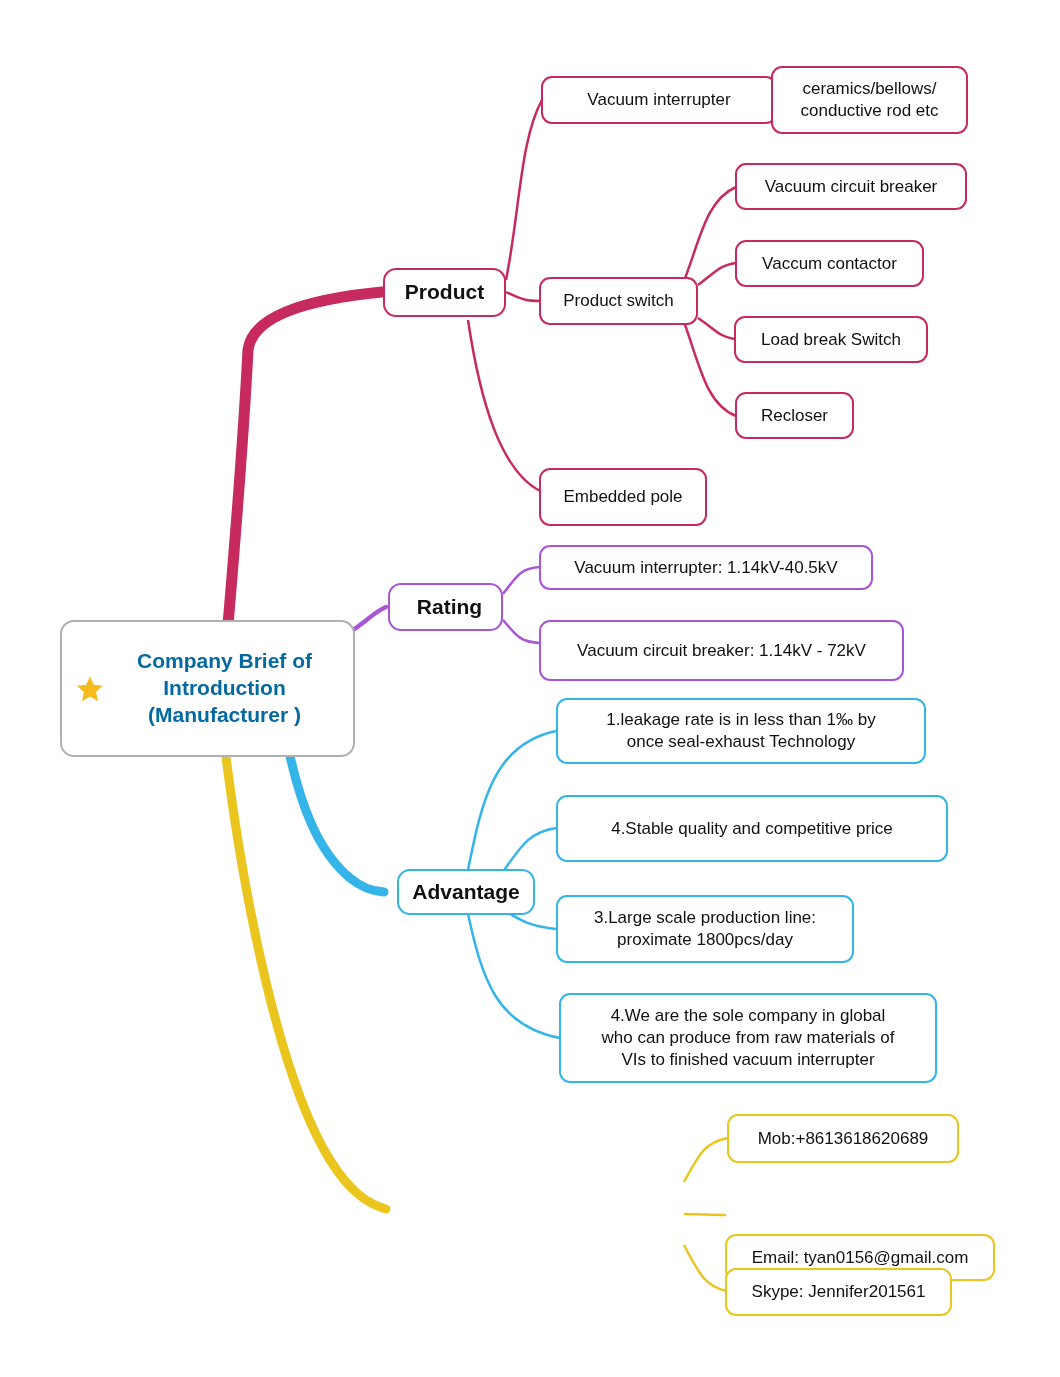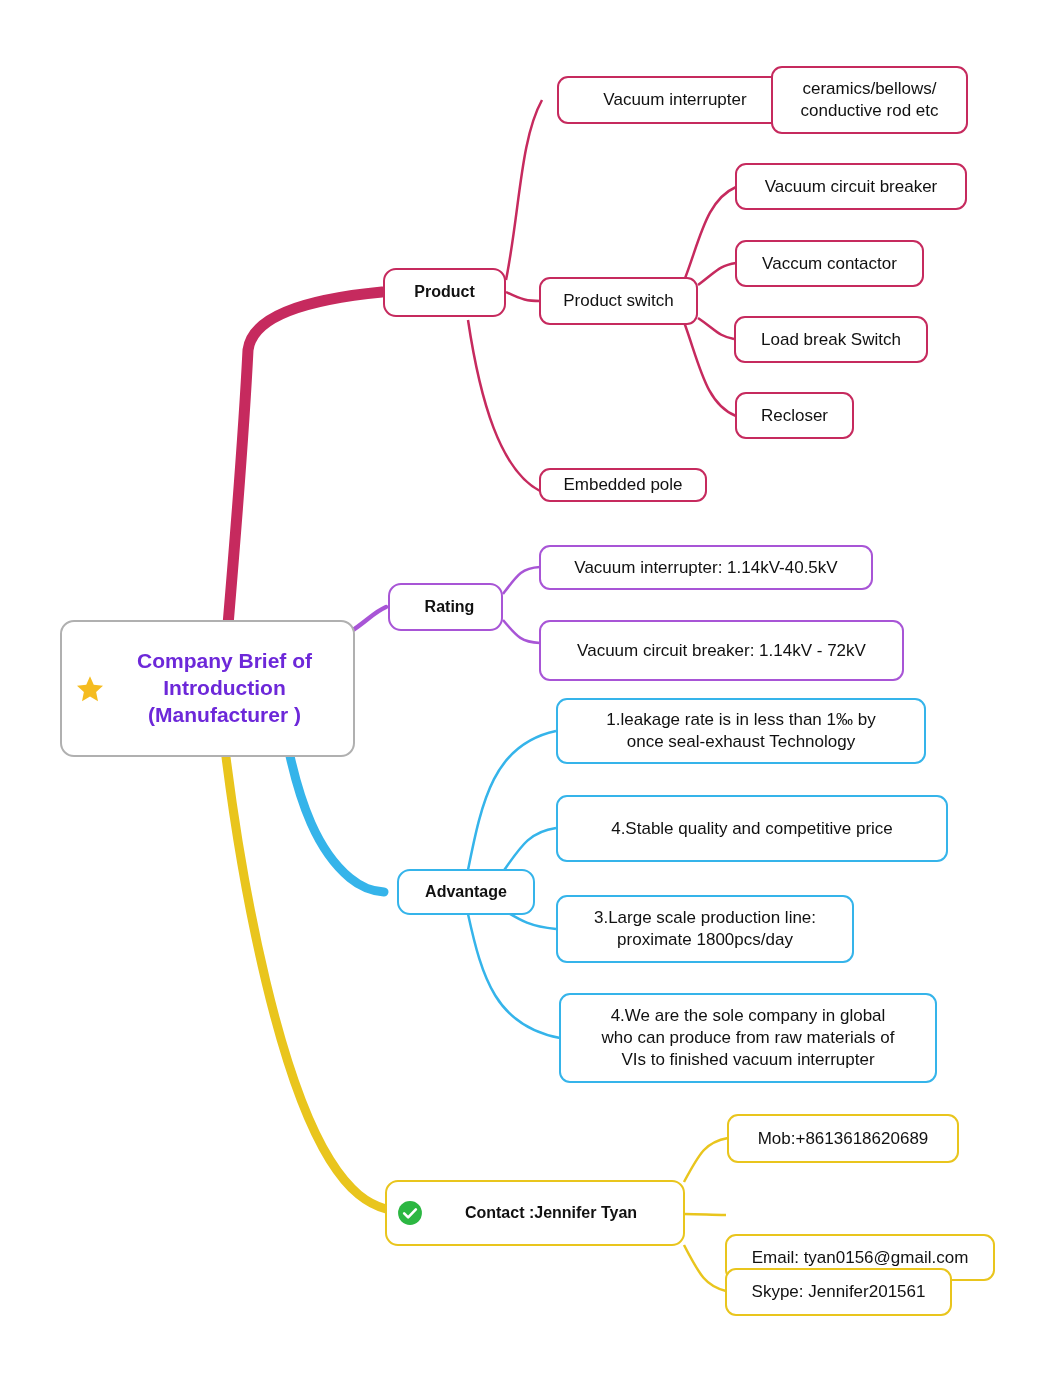--- a/index.html
+++ b/index.html
@@ -36,30 +36,30 @@
     border-style: solid;
     line-height: 1.28;
   }
   
   .node.root {
     border-width: 2px;
     border-color: #b0b0b0;
     border-radius: 14px;
     font-weight: bold;
     font-size: 21px;
-    color: #6d28d9;
+    color: #0369a1;
     padding-left: 40px;
     padding-right: 10px;
   }
   
   .node.branch {
     border-width: 2.5px;
     border-radius: 13px;
     font-weight: bold;
-    font-size: 16px;
+    font-size: 21px;
     color: #111111;
   }
   
   .node.leaf {
     border-width: 2px;
     border-radius: 11px;
     font-weight: normal;
     font-size: 17px;
     color: #111111;
     padding: 4px 10px;
@@ -147,21 +147,21 @@
       <span>Company Brief of</span><br>
       <span>Introduction</span><br>
       <span>(Manufacturer )</span>
     </span>
   </div>
 
   <div class="node branch c-pink" style="left:383px; top:268px; width:123px; height:49px;">
     <span>Product</span>
   </div>
 
-  <div class="node leaf c-pink" style="left:541px; top:76px; width:236px; height:48px;margin-left:16px;">
+  <div class="node leaf c-pink" style="left:541px; top:76px; width:236px; height:48px;">
     <span>Vacuum interrupter</span>
   </div>
 
   <div class="node leaf c-pink" style="left:771px; top:66px; width:197px; height:68px;">
     <span style="display:block;">
       <span>ceramics/bellows/</span><br>
       <span>conductive rod etc</span>
     </span>
   </div>
 
@@ -178,21 +178,21 @@
   </div>
 
   <div class="node leaf c-pink" style="left:734px; top:316px; width:194px; height:47px;">
     <span>Load break Switch</span>
   </div>
 
   <div class="node leaf c-pink" style="left:735px; top:392px; width:119px; height:47px;">
     <span>Recloser</span>
   </div>
 
-  <div class="node leaf c-pink" style="left:539px; top:468px; width:168px; height:34px;">
+  <div class="node leaf c-pink" style="left:539px; top:468px; width:168px; height:58px;">
     <span>Embedded pole</span>
   </div>
 
   <div class="node branch c-purple" style="left:388px; top:583px; width:115px; height:48px;">
     <span>Rating</span>
   </div>
 
   <div class="node leaf c-purple" style="left:539px; top:545px; width:334px; height:45px;">
     <span>Vacuum interrupter: 1.14kV-40.5kV</span>
   </div>
@@ -224,29 +224,20 @@
   </div>
 
   <div class="node leaf c-blue" style="left:559px; top:993px; width:378px; height:90px;">
     <span style="display:block;">
       <span>4.We are the sole company in global</span><br>
       <span>who can produce from raw materials of</span><br>
       <span>VIs to finished vacuum interrupter</span>
     </span>
   </div>
 
-  <div class="node branch c-yellow has-icon contact-node" style="left:385px; top:1180px; width:300px; height:66px;">
-    <span class="icon icon-check">
-      <svg viewBox="0 0 24 24" width="26" height="26" xmlns="http://www.w3.org/2000/svg">
-        <circle cx="12" cy="12" r="11" fill="#2cb742"></circle>
-        <path d="M6.6 12.3 L10.3 16 L17.4 8.6" stroke="#ffffff" stroke-width="2.4" fill="none" stroke-linecap="round" stroke-linejoin="round"></path>
-      </svg>
-    </span>
-    <span>Contact :Jennifer Tyan</span>
-  </div>
 
   <div class="node leaf c-yellow" style="left:727px; top:1114px; width:232px; height:49px;">
     <span>Mob:+8613618620689</span>
   </div>
 
   <div class="node leaf c-yellow" style="left:725px; top:1192px; width:270px; height:47px;margin-top:42px;">
     <span>Email: tyan0156@gmail.com</span>
   </div>
 
   <div class="node leaf c-yellow" style="left:725px; top:1268px; width:227px; height:48px;">

